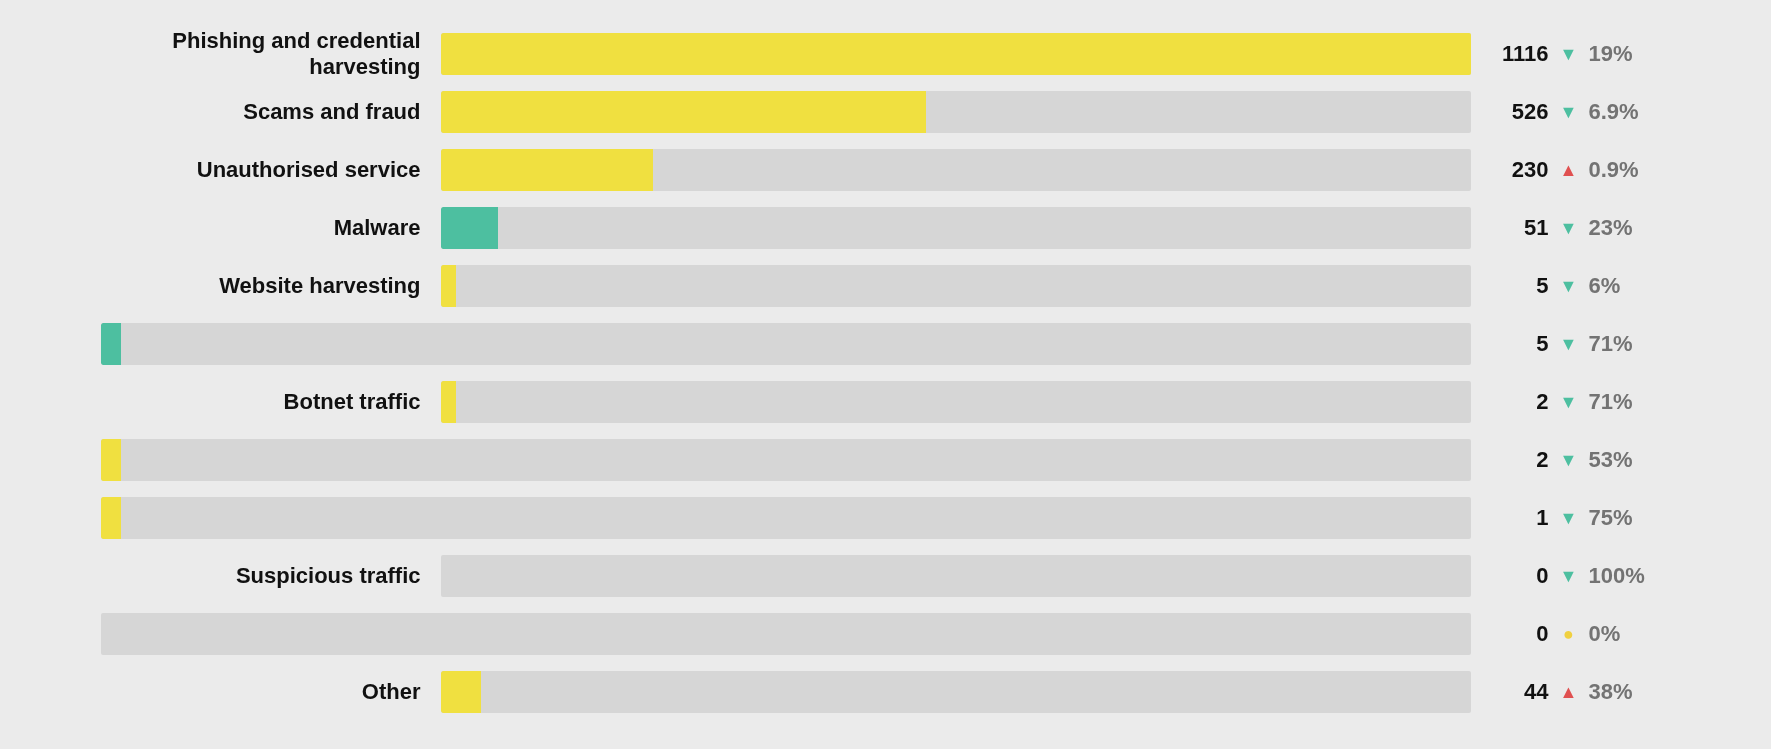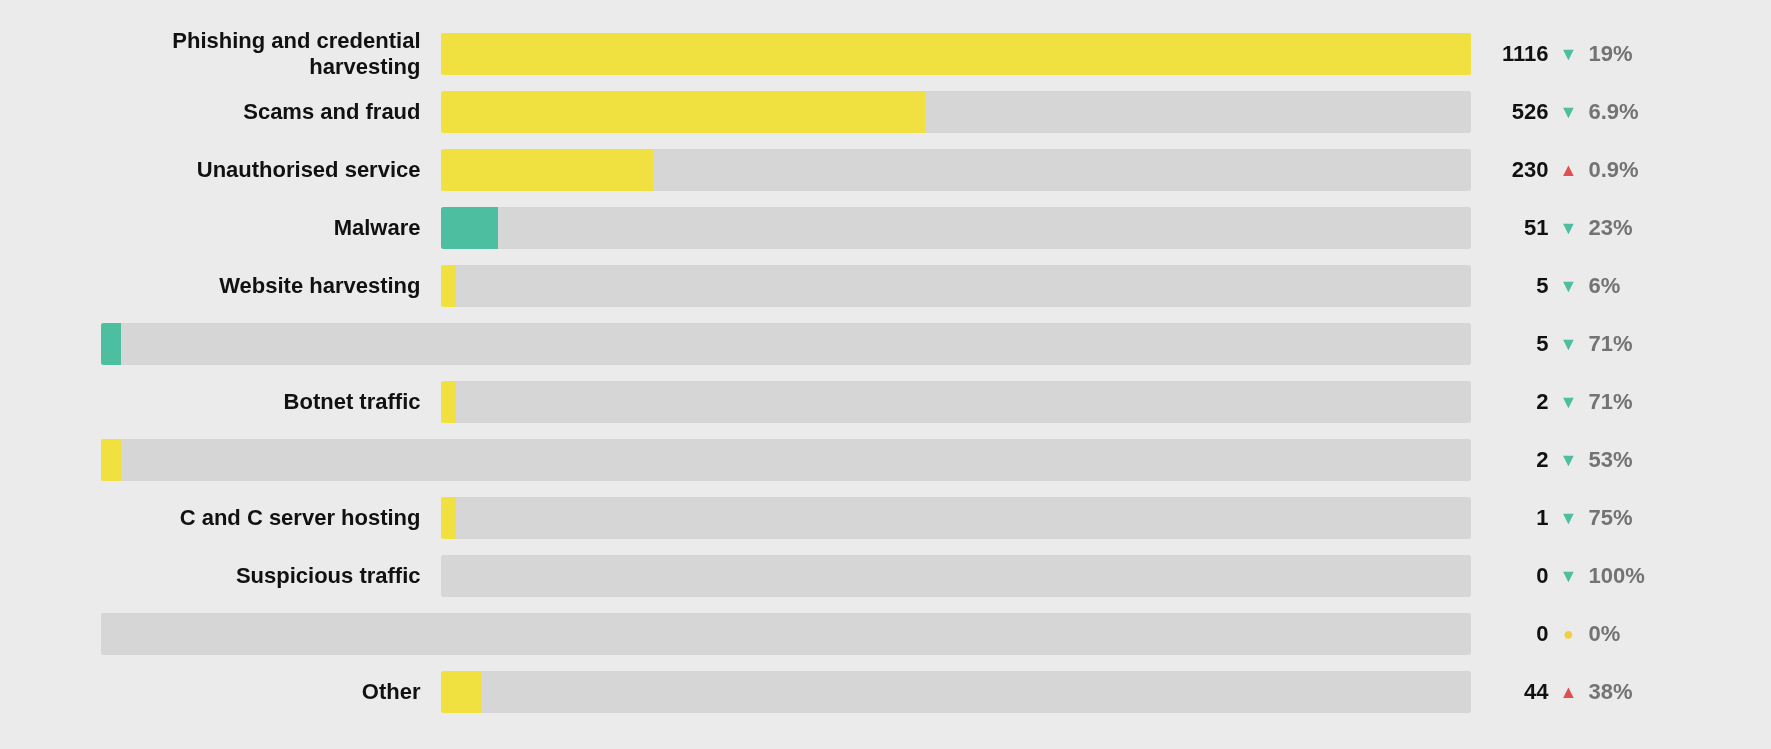--- a/index.html
+++ b/index.html
@@ -160,21 +160,20 @@
       <div class="bar-track">
         <div class="bar-fill yellow" style="width:1.5%"></div>
       </div>
       <div class="stats">
         <span class="count">2</span>
         <span class="arrow-icon arrow-down">▼</span>
         <span class="pct">53%</span>
       </div>
     </div>
     <div class="bar-row">
-      <div class="label">C and C server hosting</div>
       <div class="bar-track">
         <div class="bar-fill yellow" style="width:1.5%"></div>
       </div>
       <div class="stats">
         <span class="count">1</span>
         <span class="arrow-icon arrow-down">▼</span>
         <span class="pct">75%</span>
       </div>
     </div>
     <div class="bar-row">

